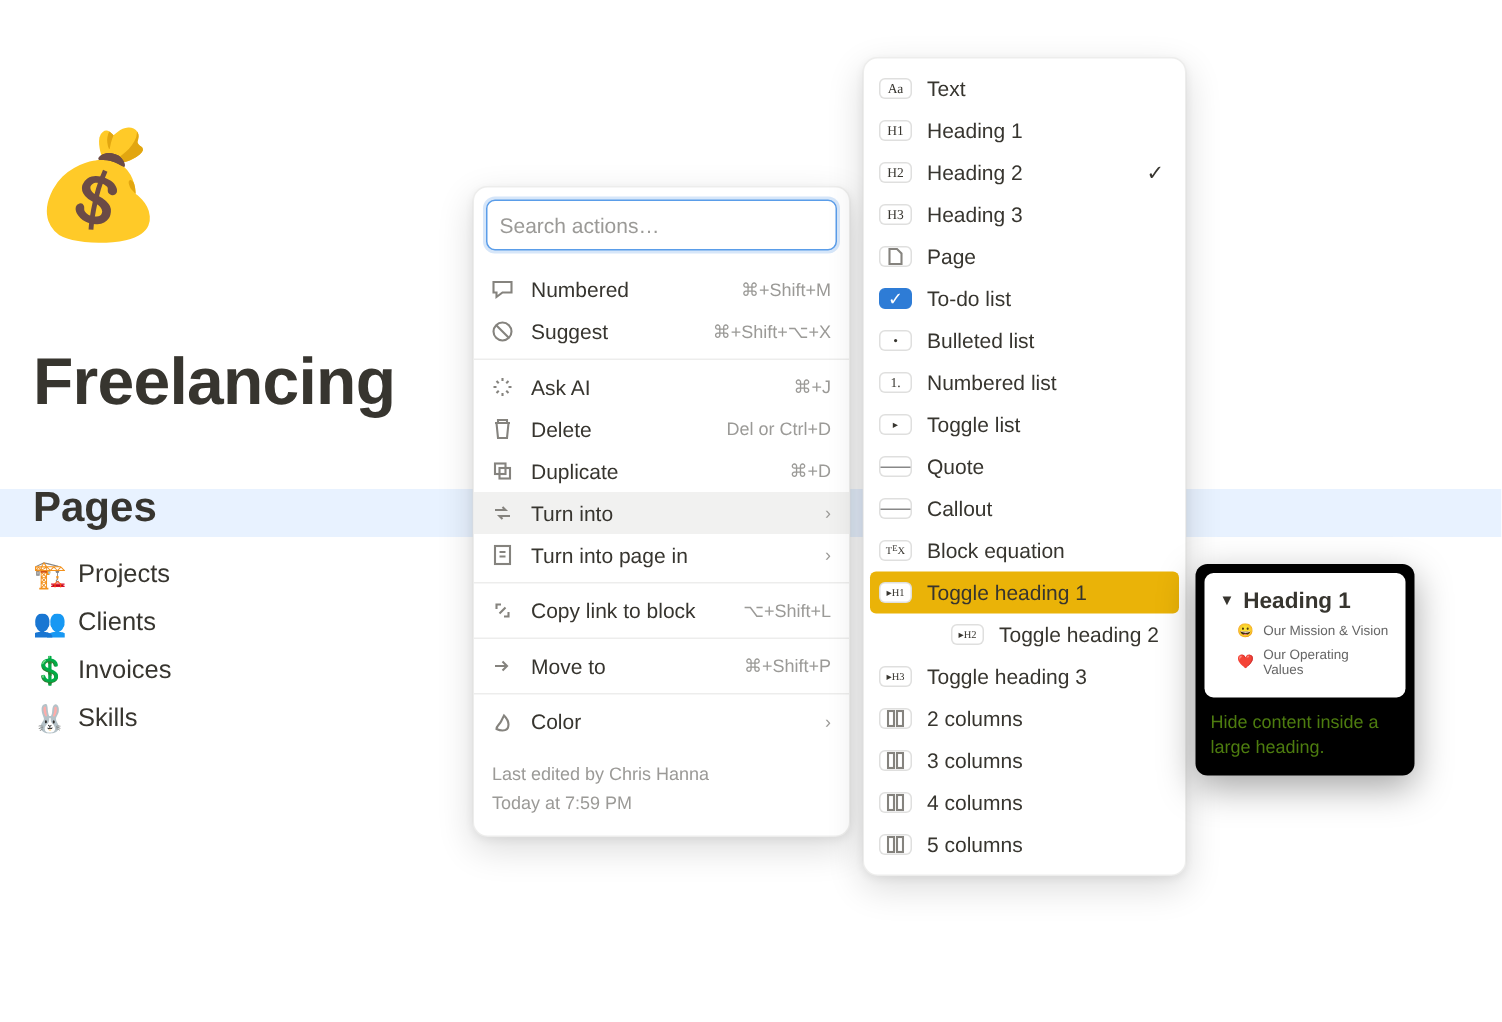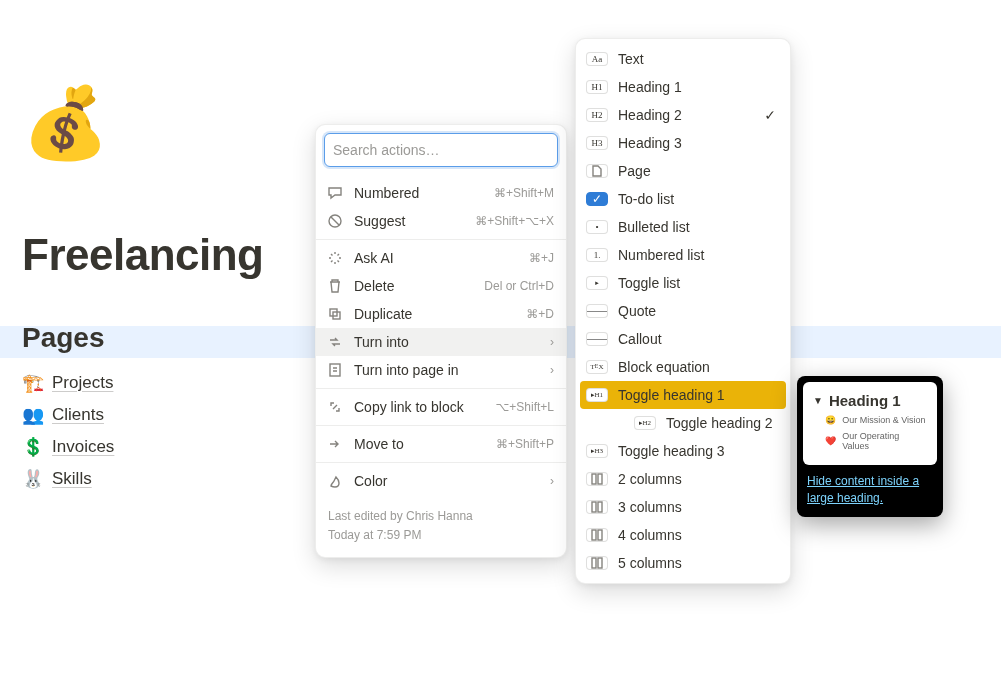--- a/index.html
+++ b/index.html
@@ -4,21 +4,21 @@
 <style>
   * { box-sizing: border-box; }
   html, body { margin: 0; padding: 0; font-family: -apple-system, BlinkMacSystemFont, "Segoe UI", Helvetica, Arial, sans-serif; color: #37352f; background:#fff; width:1001px; height:681px; overflow:hidden; }
   .page { position:relative; width:1001px; height:681px; }
   .page-icon { position:absolute; left:22px; top:88px; font-size:70px; line-height:1; }
   .page-title { position:absolute; left:22px; top:230px; font-size:44px; font-weight:700; letter-spacing:-0.5px; }
   .section-title { position:absolute; left:22px; top:322px; font-size:28px; font-weight:700; }
   .page-list { position:absolute; left:22px; top:372px; display:flex; flex-direction:column; gap:10px; }
   .page-item { display:flex; align-items:center; gap:10px; font-size:17px; }
   .page-item .emoji { width:20px; font-size:18px; text-align:center; }
-  .page-item .label { text-decoration: underline; text-decoration-color: rgba(55,53,47,0.25); text-underline-offset:3px; }
+  .page-item .label { text-decoration-color: rgba(55,53,47,0.25); text-underline-offset:3px; }
 
   
   .bg-row { position:absolute; left:0; right:0; top:326px; height:32px; background:#e8f2ff; z-index:0; }
 
   
   .action-menu { position:absolute; left:315px; top:124px; width:252px; background:#fff; border:1px solid rgba(55,53,47,0.09); border-radius:10px; box-shadow: 0 8px 24px rgba(0,0,0,0.14), 0 2px 6px rgba(0,0,0,0.06); z-index:5; overflow:hidden; }
   .action-search { padding:8px; }
   .action-search input { width:100%; height:18px; border:1px solid #5a9de9; border-radius:6px; padding:16px 8px; font-size:14px; outline:none; box-shadow:0 0 0 2px rgba(90,157,233,0.25); }
   .action-search input::placeholder { color:#9b9a97; }
   .menu-group { border-top:1px solid rgba(55,53,47,0.09); padding:4px 0; }
@@ -40,21 +40,21 @@
   .sub-item .si-icon.lines .ln { width:10px; height:1px; background:#888; display:block; margin:1px 0;}
   .sub-item .si-label { flex:1; }
   .sub-item .si-check { color:#37352f; font-size:14px; }
 
   
   .tooltip { position:absolute; left:797px; top:376px; width:146px; background:#000; color:#e8e8e6; border-radius:8px; padding:6px; font-size:12px; z-index:7; box-shadow:0 8px 24px rgba(0,0,0,0.35); }
   .tooltip .preview { background:#fff; color:#37352f; border-radius:6px; padding:10px 10px 14px; margin-bottom:8px; }
   .tooltip .preview .pv-head { display:flex; align-items:center; gap:6px; font-weight:700; font-size:15px; }
   .tooltip .preview .pv-tri { font-size:10px; color:#37352f;}
   .tooltip .preview .pv-row { display:flex; align-items:center; gap:6px; font-size:9px; color:#666; margin-top:6px; padding-left:12px;}
-  .tooltip .tip-text { color:#7dd3fc; padding:0 4px 4px; line-height:1.4;text-decoration:underline; }
+  .tooltip .tip-text { color:#4d7c0f; padding:0 4px 4px; line-height:1.4; }
 
   
   .mi-icon svg, .sub-item svg { stroke:#85837e; fill:none; stroke-width:1.4; }
 </style>
 </head>
 <body>
 
 <div class="page">
   <div class="bg-row"></div>
 

